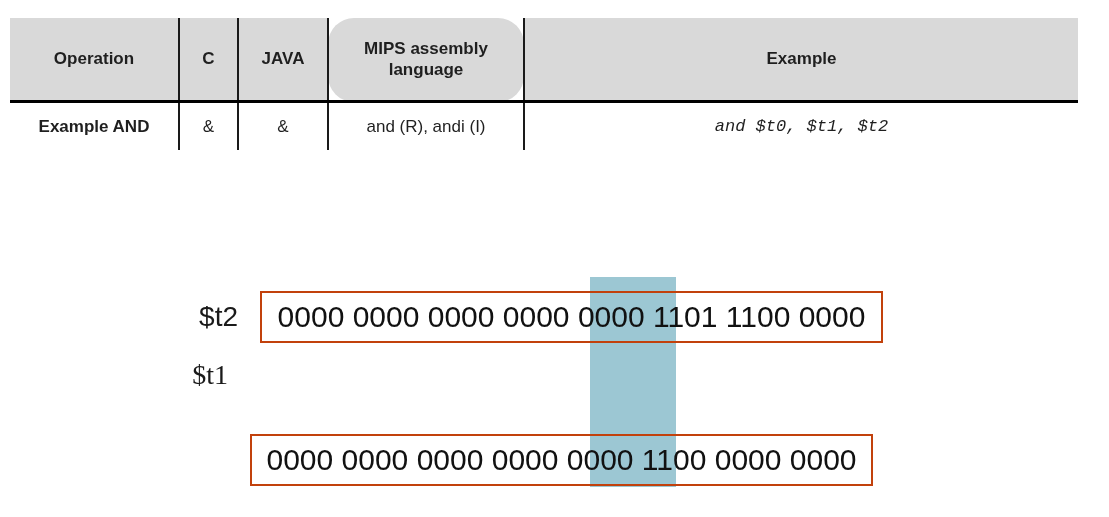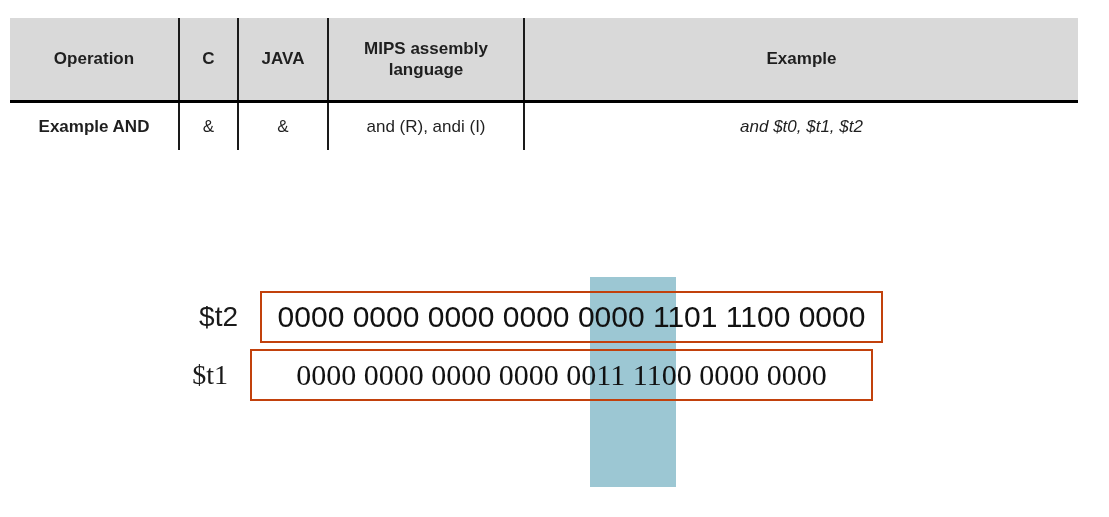--- a/index.html
+++ b/index.html
@@ -44,25 +44,25 @@
     line-height: 1.25;
   }
   .op-table tbody td {
     height: 47px;
     font-size: 17px;
     background: #ffffff;
   }
   .col-op   { width: 156px; margin-left: 24px; }
   .col-c    { width: 45px;  }
   .col-java { width: 76px;  }
-  .col-mips { width: 182px; }
+  .col-mips { width: 182px; border-radius: 26px; }
   .col-ex   { width: 541px; }
   .cell-op   { font-weight: bold; }
   .cell-amp  { font-size: 18px; }
-  .cell-ex   { font-style: italic; }
+  .cell-ex   { font-style: italic; font-family: Liberation Mono, monospace; }
 
   
   .registers {
     position: absolute;
     left: 0;
     top: 0;
     width: 1109px;
     height: 517px;
   }
   .highlight-band {
@@ -143,22 +143,22 @@
 
     <div class="reg-row r0">
       <span class="reg-label">$t2</span>
       <div class="reg-box">
         <span class="reg-value">0000 0000 0000 0000 0000 1101 1100 0000</span>
       </div>
     </div>
 
     <div class="reg-row r1">
       <span class="reg-label">$t1</span>
-      <div class="reg-box">
-        <span class="reg-value">0000 0000 0000 0000 0011 1100 0000 0000</span>
-      </div>
     </div>
 
     <div class="reg-row r2">
+      <div class="reg-box">
+        <span class="reg-value">0000 0000 0000 0000 0000 1100 0000 0000</span>
+      </div>
     </div>
   </div>
 
 </div>
 
 </body></html>

